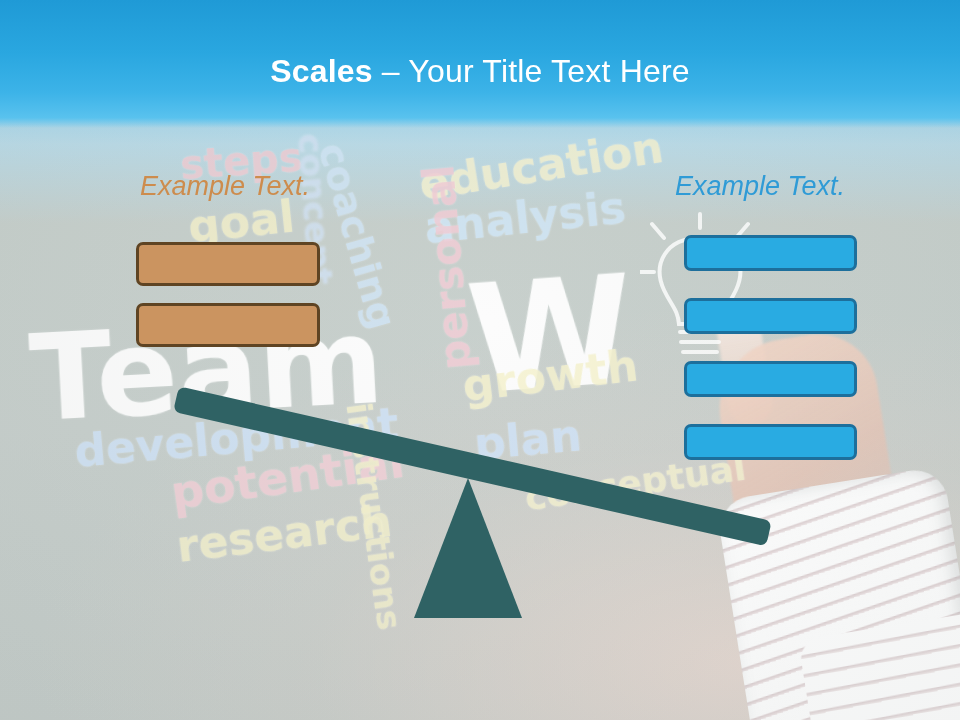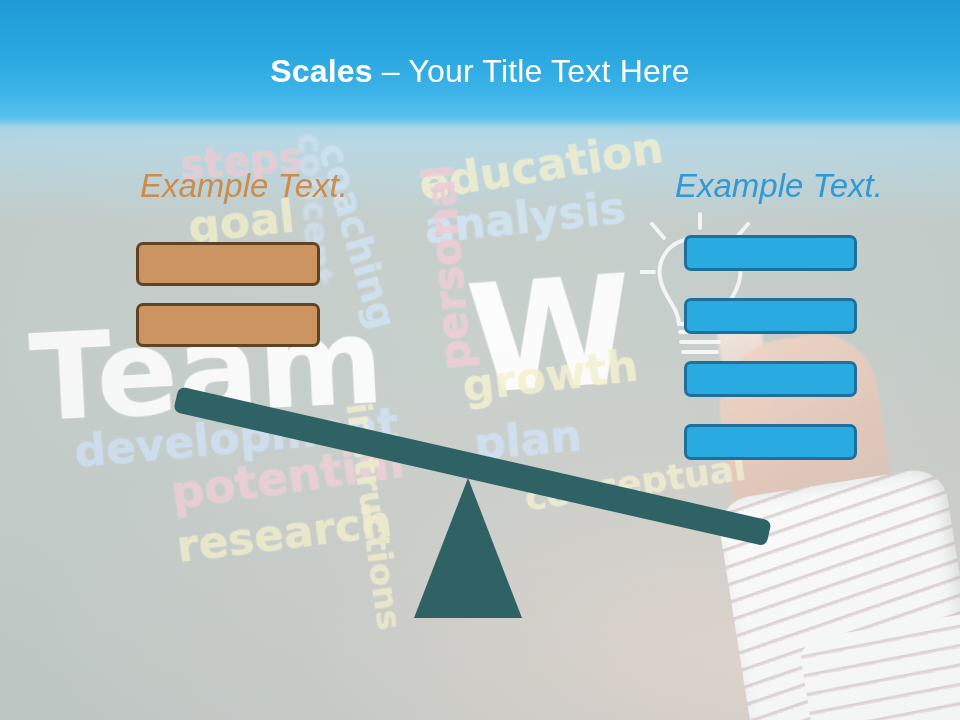--- a/index.html
+++ b/index.html
@@ -166,21 +166,21 @@
     width: 0; height: 0;
     border-left: 54px solid transparent;
     border-right: 54px solid transparent;
     border-bottom: 140px solid #2f6264;
   }
 
   
   .label {
     position: absolute;
     font-style: italic;
-    font-size: 33px;
+    font-size: 27px;
     line-height: 32px;
     white-space: nowrap;
   }
   .label-left  { left: 140px; top: 170px; color: #cd8c4d; }
   .label-right { left: 675px; top: 170px; color: #2f9bd6; }
 
   
   .box {
     position: absolute;
     box-sizing: border-box;

